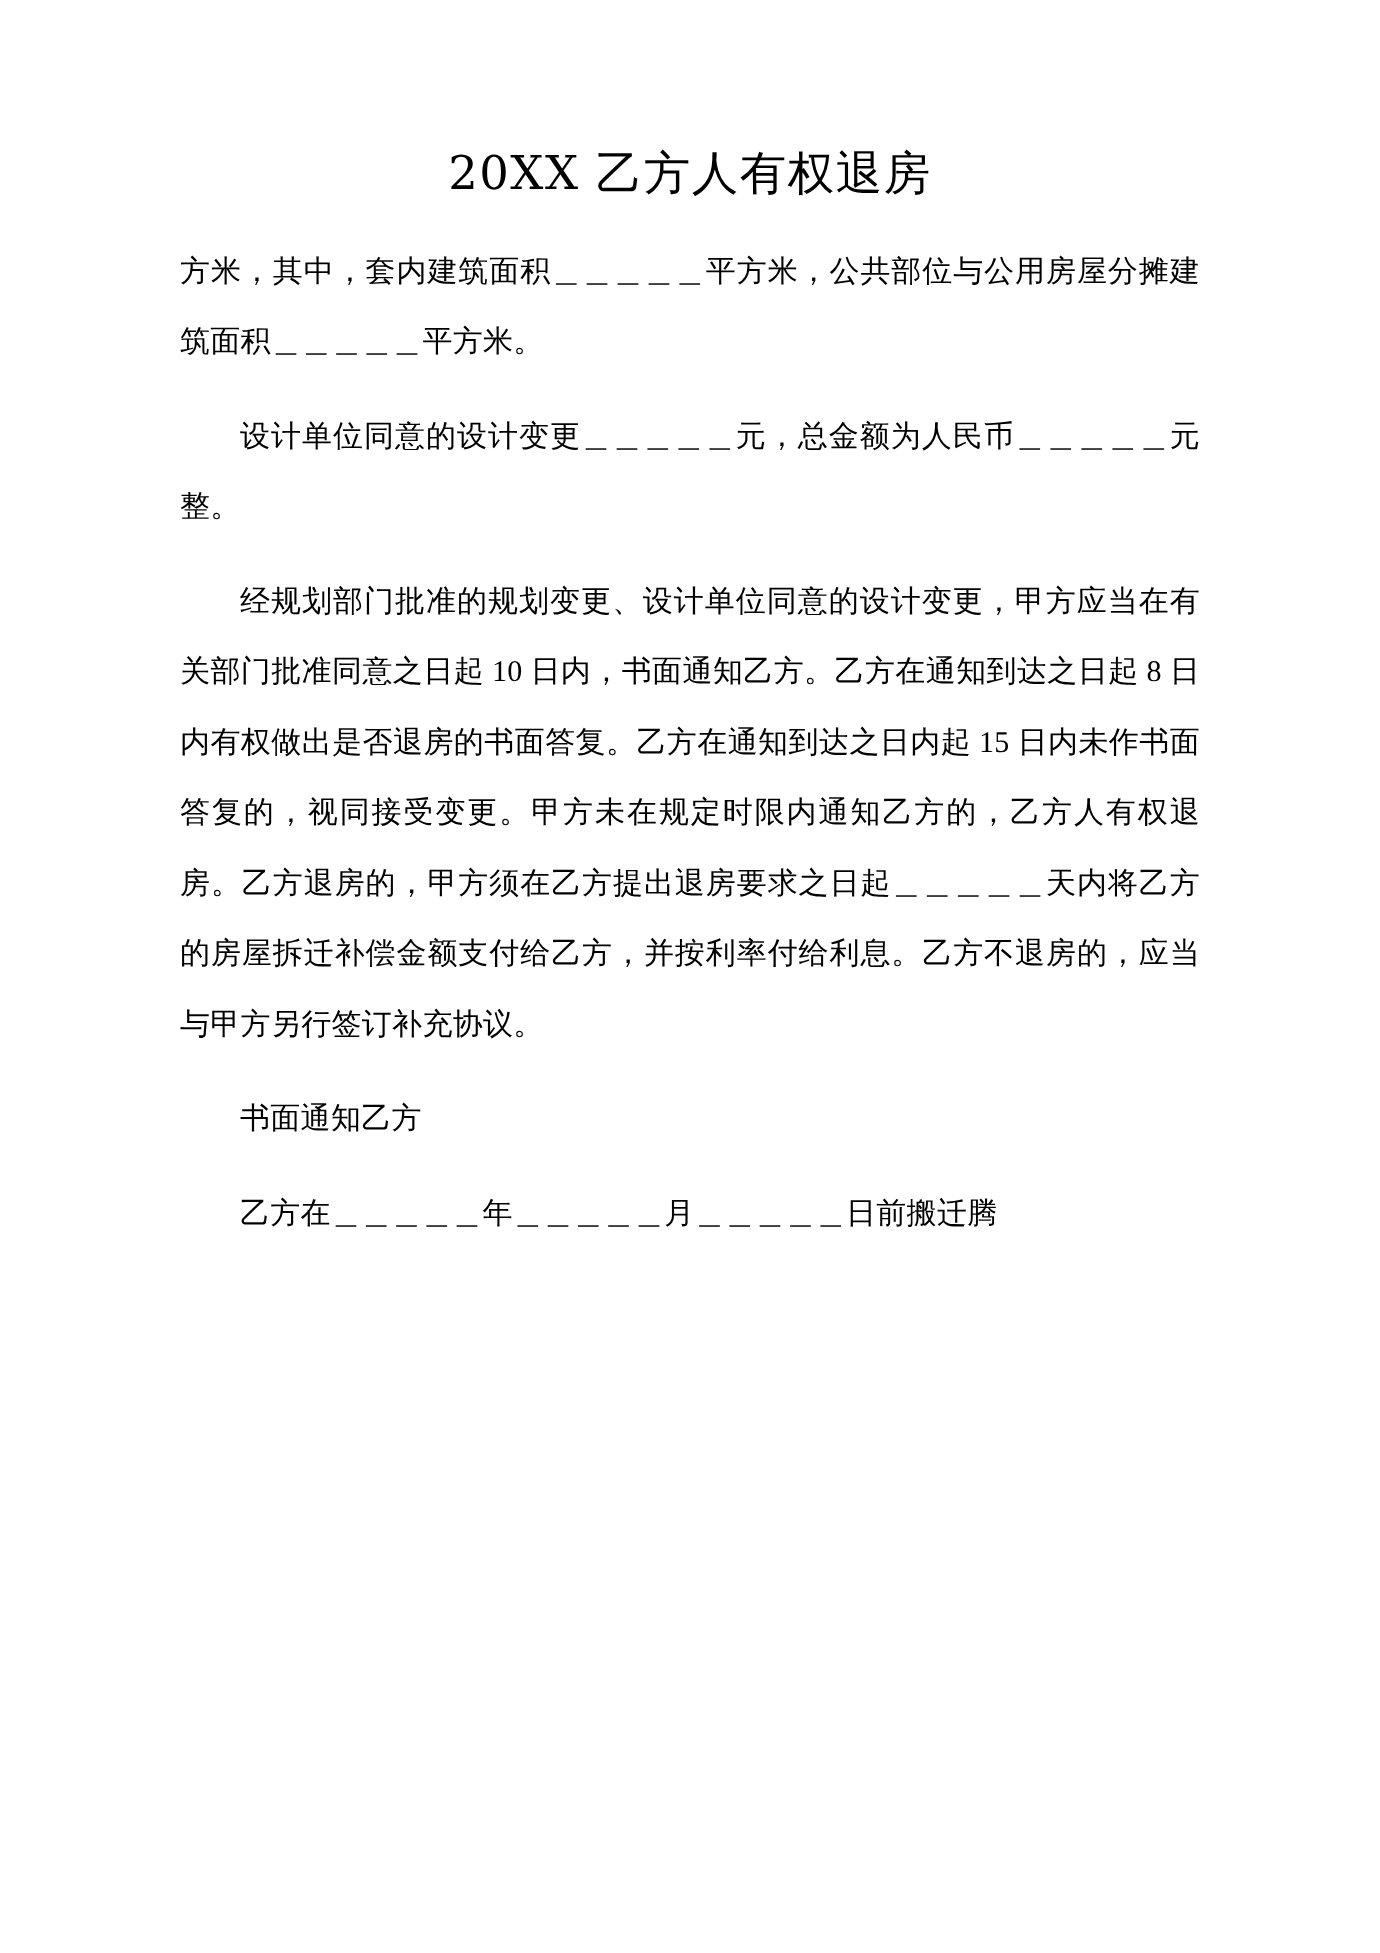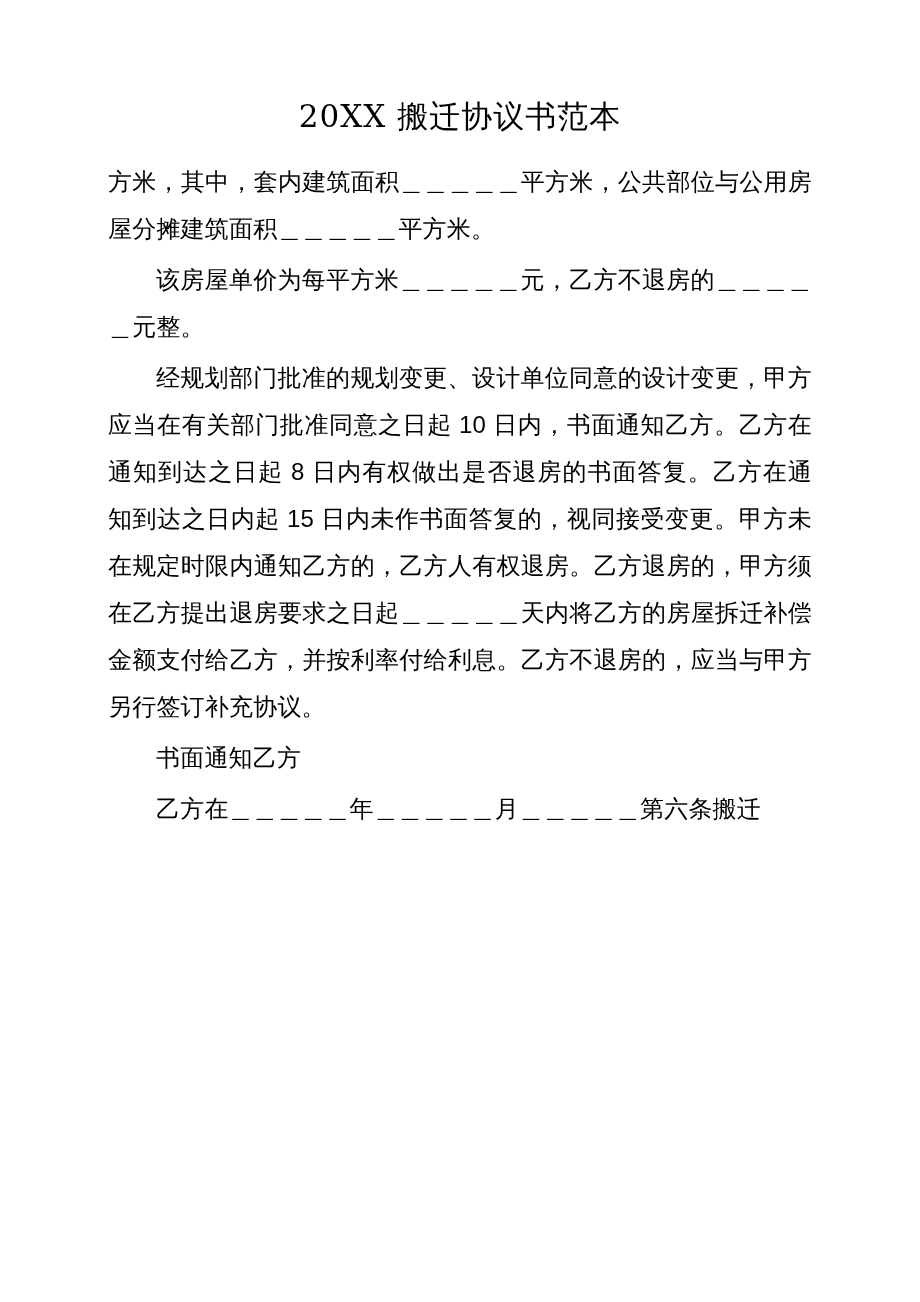--- a/index.html
+++ b/index.html
@@ -24,45 +24,45 @@
   .doc-title {
     text-align: center;
     font-size: 31px;
     font-weight: normal;
     letter-spacing: 1px;
     margin: 0 0 22px 0;
     line-height: 1.3;
     font-family: "DejaVu Serif", "Liberation Serif", serif;
   }
   .body-text p {
-    margin: 4px;
-    font-size: 24px;
+    margin: 16px;
+    font-size: 20px;
     line-height: 47px;
     text-align: justify;
     text-justify: inter-ideograph;
     letter-spacing: 0.2px;
-    font-family: Liberation Sans, sans-serif;
+    font-family: Liberation Serif, serif;
     white-space: pre-wrap;
     word-break: break-all;
   }
   .indent {
     text-indent: 2em;
   }
   .no-indent {
     text-indent: 0;
   }
 </style>
 </head>
 <body>
 
 <div class="page">
 
-  <h1 class="doc-title">20XX 搬迁协议书范本</h1>
+  <h1 class="doc-title">20XX 乙方人有权退房</h1>
 
   <div class="body-text">
     <p class="no-indent">方米，其中，套内建筑面积＿＿＿＿＿平方米，公共部位与公用房屋分摊建筑面积＿＿＿＿＿平方米。</p>
-    <p class="indent">该房屋单价为每平方米＿＿＿＿＿元，乙方不退房的＿＿＿＿＿元整。</p>
+    <p class="indent">设计单位同意的设计变更＿＿＿＿＿元，总金额为人民币＿＿＿＿＿元整。</p>
     <p class="indent">经规划部门批准的规划变更、设计单位同意的设计变更，甲方应当在有关部门批准同意之日起 10 日内，书面通知乙方。乙方在通知到达之日起 8 日内有权做出是否退房的书面答复。乙方在通知到达之日内起 15 日内未作书面答复的，视同接受变更。甲方未在规定时限内通知乙方的，乙方人有权退房。乙方退房的，甲方须在乙方提出退房要求之日起＿＿＿＿＿天内将乙方的房屋拆迁补偿金额支付给乙方，并按利率付给利息。乙方不退房的，应当与甲方另行签订补充协议。</p>
     <p class="indent">书面通知乙方</p>
-    <p class="indent">乙方在＿＿＿＿＿年＿＿＿＿＿月＿＿＿＿＿第六条搬迁</p>
+    <p class="indent">乙方在＿＿＿＿＿年＿＿＿＿＿月＿＿＿＿＿日前搬迁腾</p>
   </div>
 
 </div>
 
 </body></html>

